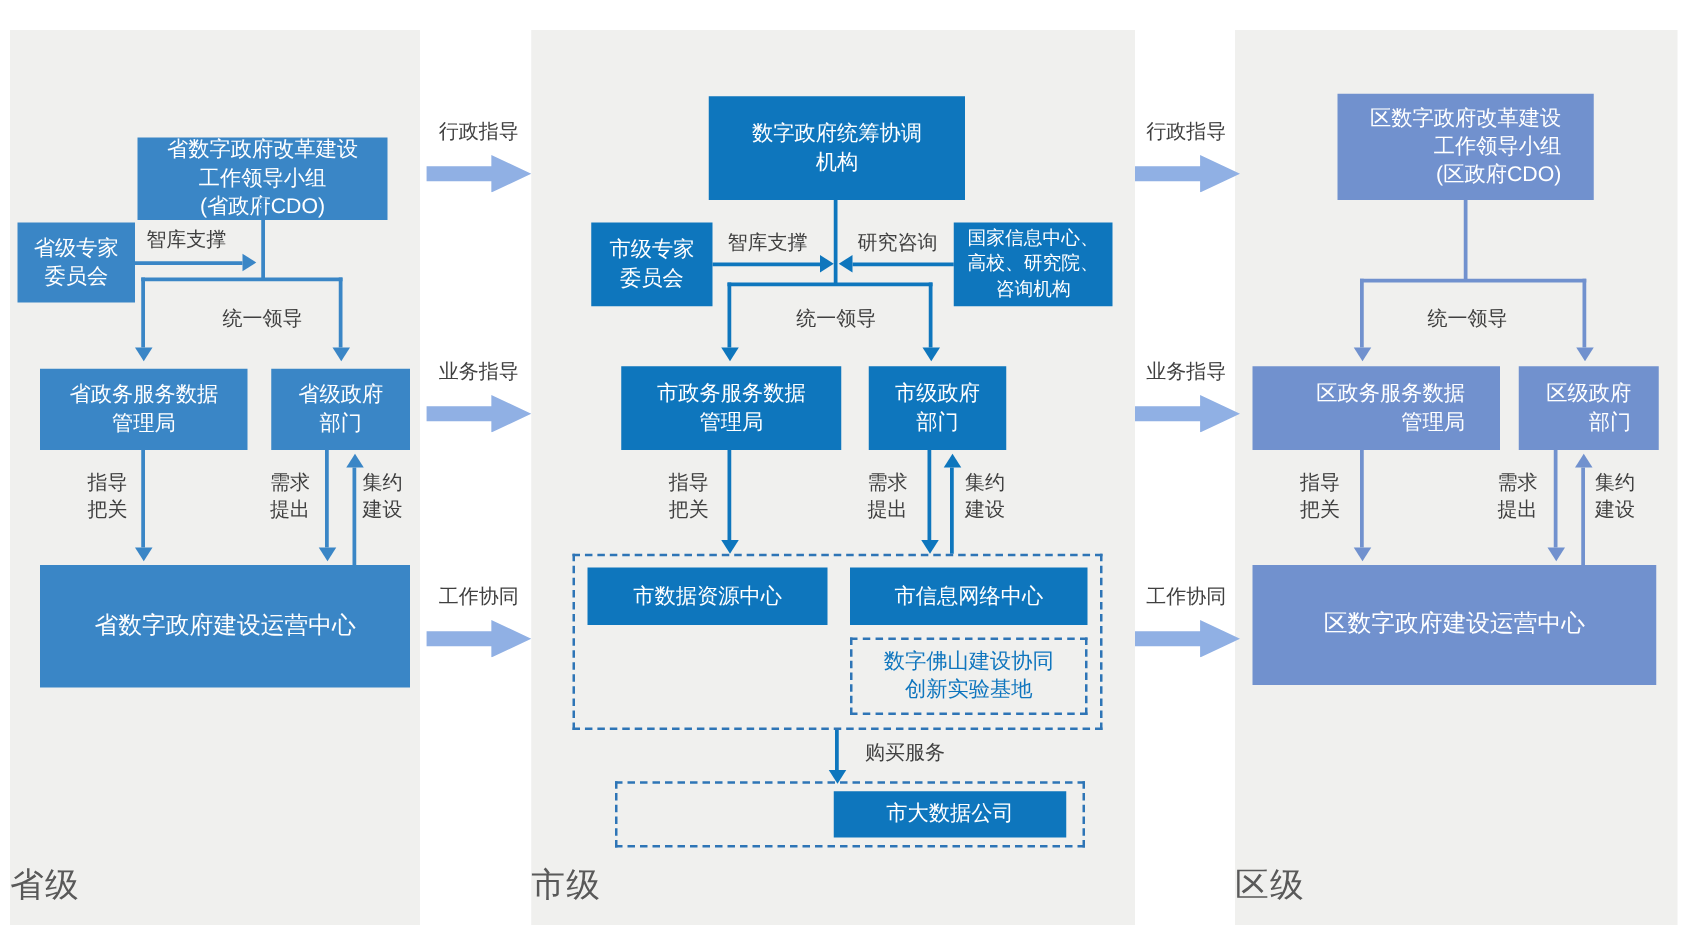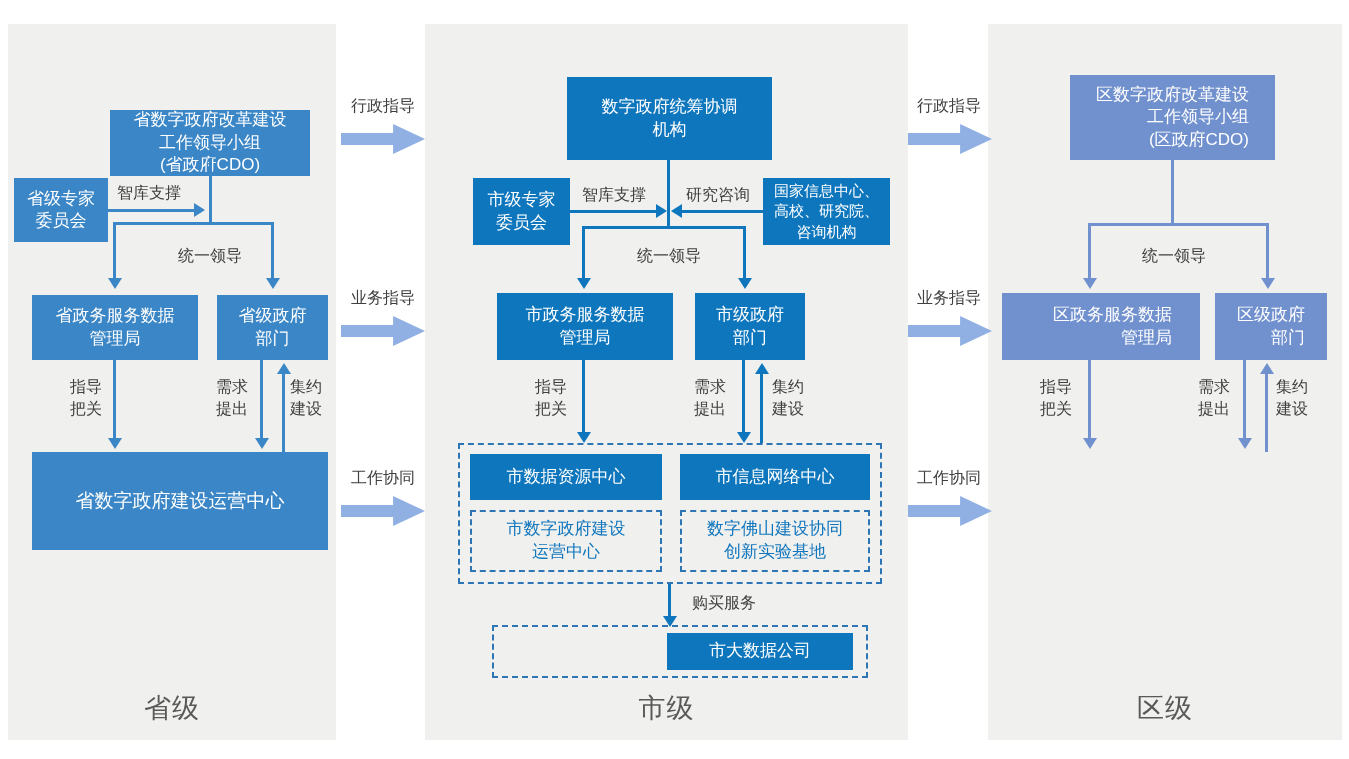--- a/index.html
+++ b/index.html
@@ -1,19 +1,19 @@
 <!DOCTYPE html>
 <html style="--mid: #0E76BD; --left: #3A86C6; --right: #7191CE; --gap: #90B0E4; --panel: #F0F0EE; --label: #404040; --bluetext: #1076BE; --dash: #2E75B6;"><head>
 <meta charset="utf-8">
 <style>
   html,body{margin:0;padding:0;background:#fff;}
   .stage{position:relative;width:1349px;height:759px;background:#fff;
          font-family:"Liberation Sans","DejaVu Sans",sans-serif;overflow:hidden;}
   .panel{position:absolute;top:24px;height:716px;background:var(--panel);}
-  .level{position:absolute;bottom:14px;left:0;right:0;text-align:center;
+  .level{position:absolute;bottom:14px;left:0;right:0;text-align:left;
          font-size:27px;color:#595959;letter-spacing:1px;}
   .box{position:absolute;display:flex;align-items:center;justify-content:center;
        text-align:center;color:#fff;font-size:17px;line-height:1.32;white-space:pre-line;}
   .box.mid{background:var(--mid);}
   .box.lft{background:var(--left);}
   .box.rgt{background:var(--right);text-align:right;}
   .box.big{font-size:19px;}
   .box.small{font-size:15px;line-height:1.35;}
   .dash-frame{position:absolute;border:2px dashed var(--dash);background:transparent;}
   .dash-text{position:absolute;border:2px dashed var(--dash);display:flex;align-items:center;
@@ -136,22 +136,20 @@
   <div class="line c-m" style="left:582px;top:360px;width:3px;height:72px;"></div>
   <div class="ah down c-m" style="left:577px;top:432px;"></div>
   <div class="line c-m" style="left:742px;top:360px;width:3px;height:72px;"></div>
   <div class="ah down c-m" style="left:737px;top:432px;"></div>
   <div class="line c-m" style="left:760px;top:374px;width:3px;height:69px;"></div>
   <div class="ah up c-m" style="left:755px;top:363px;"></div>
 
   <div class="dash-frame" style="left:458px;top:443px;width:420px;height:137px;"></div>
   <div class="box mid" style="left:470px;top:454px;width:192px;height:46px;">市数据资源中心</div>
   <div class="box mid" style="left:680px;top:454px;width:190px;height:46px;">市信息网络中心</div>
-  <div class="dash-text" style="left:470px;top:510px;width:188px;height:58px;">市数字政府建设
-运营中心</div>
   <div class="dash-text" style="left:680px;top:510px;width:186px;height:58px;">数字佛山建设协同
 创新实验基地</div>
 
   <div class="line c-m" style="left:668px;top:584px;width:3px;height:32px;"></div>
   <div class="ah down c-m" style="left:663px;top:616px;"></div>
   <div class="lbl" style="left:687px;top:592px;width:74px;">购买服务</div>
 
   <div class="dash-frame" style="left:492px;top:625px;width:372px;height:49px;"></div>
   <div class="box mid" style="left:667px;top:633px;width:186px;height:37px;">市大数据公司</div>
 
@@ -179,14 +177,15 @@
   <div class="lbl" style="left:1270px;top:376px;width:44px;">集约
 建设</div>
 
   <div class="line c-r" style="left:1088px;top:360px;width:3px;height:78px;"></div>
   <div class="ah down c-r" style="left:1083px;top:438px;"></div>
   <div class="line c-r" style="left:1243px;top:360px;width:3px;height:78px;"></div>
   <div class="ah down c-r" style="left:1238px;top:438px;"></div>
   <div class="line c-r" style="left:1265px;top:374px;width:3px;height:78px;"></div>
   <div class="ah up c-r" style="left:1260px;top:363px;"></div>
 
+  <div class="box rgt big" style="left:1002px;top:452px;width:323px;height:96px;">区数字政府建设运营中心</div>
 
 </div>
 
 </body></html>

